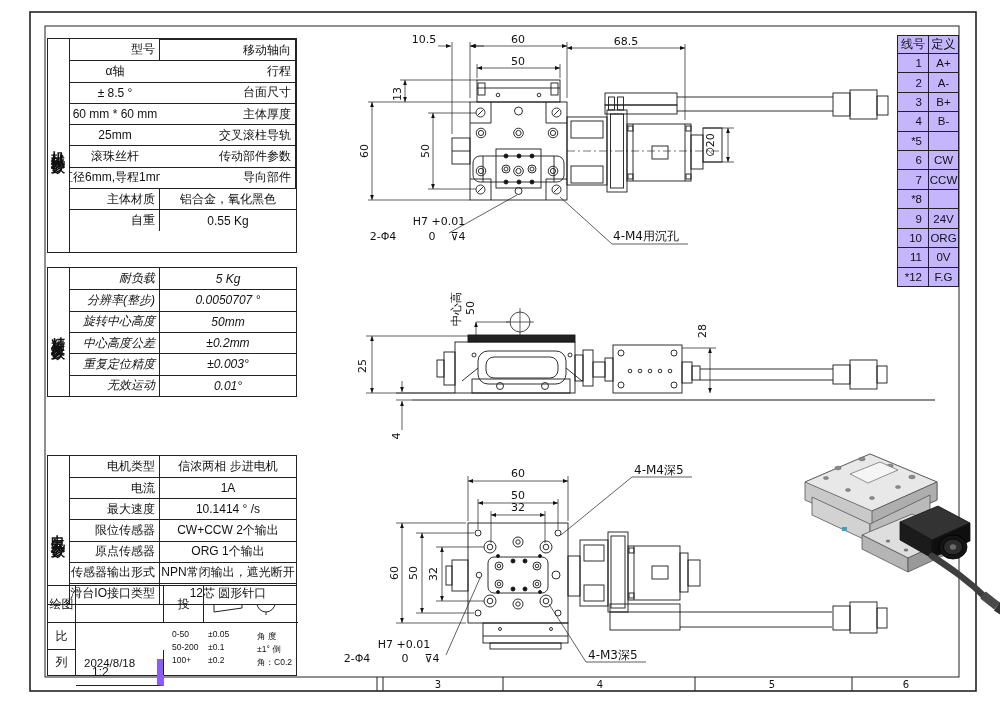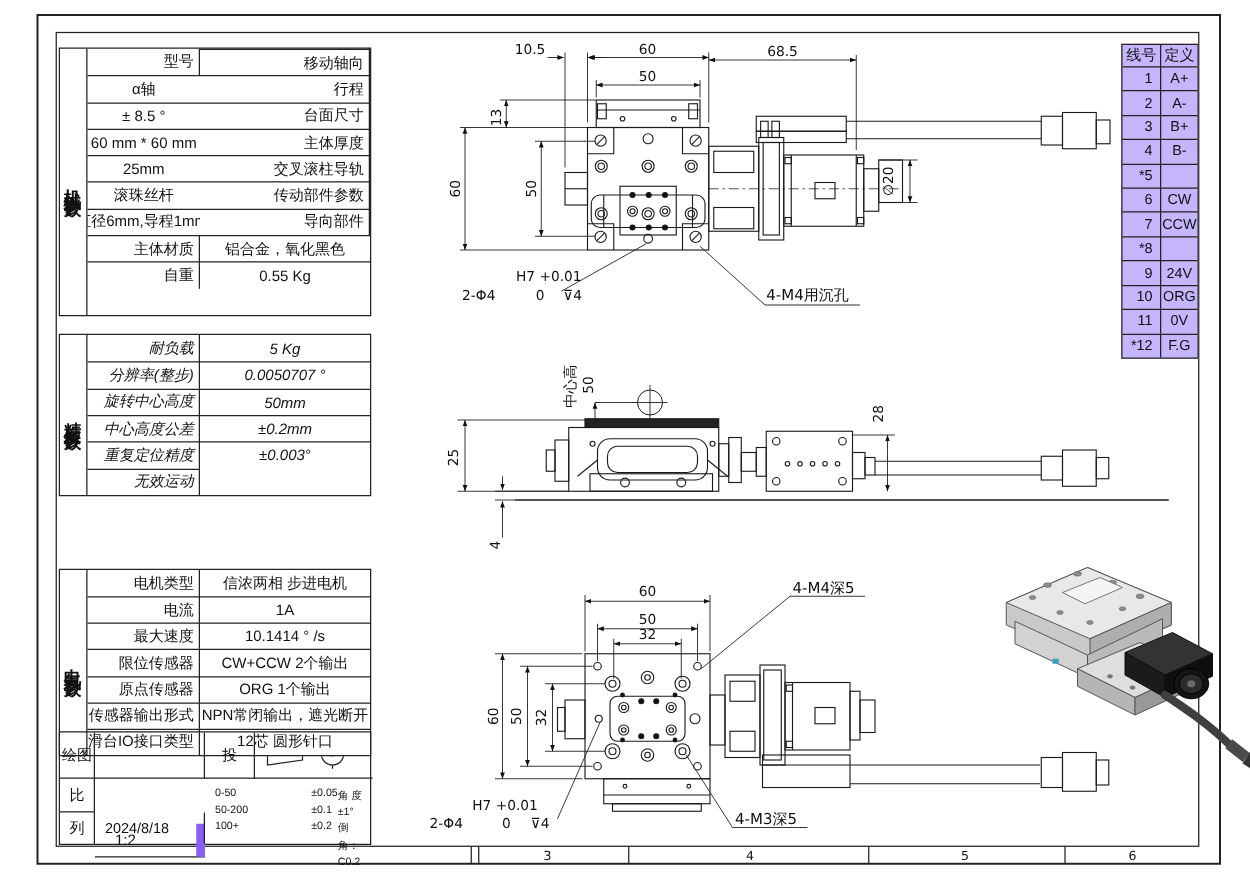--- a/index.html
+++ b/index.html
@@ -24,21 +24,21 @@
   .tb{position:absolute;box-sizing:border-box;display:flex;align-items:center;justify-content:center;}
   
   .wire{position:absolute;left:897px;top:35px;width:62px;height:252px;border:1px solid #222;
         box-sizing:border-box;display:grid;grid-template-columns:30px 1fr;
         grid-template-rows:17px repeat(12,1fr);z-index:2;background:#c4b5fd;font-size:11.5px;}
   .wire div{display:flex;align-items:center;box-sizing:border-box;overflow:hidden;}
   .wire .c2{border-left:1px solid #222;justify-content:center;}
   .wire .hd{justify-content:center;font-size:12px;}
   .wire .no{justify-content:flex-end;padding-right:6px;}
   .wire .bt{border-top:1px solid #222;}
-  .tol-row{display:flex;font-size:8.5px;line-height:1.55;gap:41px;}
+  .tol-row{display:flex;font-size:8.5px;line-height:1.55;}
   .tol-range{width:36px;}
 </style>
 </head>
 <body>
 
 <div class="sheet">
 
 <svg width="1000" height="706" viewBox="0 0 1000 706">
   <defs>
     <marker id="arr" viewBox="0 0 10 10" refX="9" refY="5" markerWidth="8" markerHeight="8" orient="auto-start-reverse">
@@ -432,20 +432,21 @@
         <div class="cell value r0">5 Kg</div>
       <div class="cell name">分辨率(整步)</div>
         <div class="cell value">0.0050707 °</div>
       <div class="cell name">旋转中心高度</div>
         <div class="cell value">50mm</div>
       <div class="cell name">中心高度公差</div>
         <div class="cell value">±0.2mm</div>
       <div class="cell name">重复定位精度</div>
         <div class="cell value">±0.003°</div>
       <div class="cell name">无效运动</div>
+        <div class="cell value">0.01°</div>
     </div>
   </div>
 
   <div class="sec" style="top:420px;height:150px;margin-top:35px;">
     <div class="sec-label">电气参数</div>
     <div class="sec-rows" style="grid-template-rows:repeat(7,1fr);">
       <div class="cell name r0">电机类型</div>
         <div class="cell value r0">信浓两相 步进电机</div>
       <div class="cell name">电流</div>
         <div class="cell value">1A</div>

